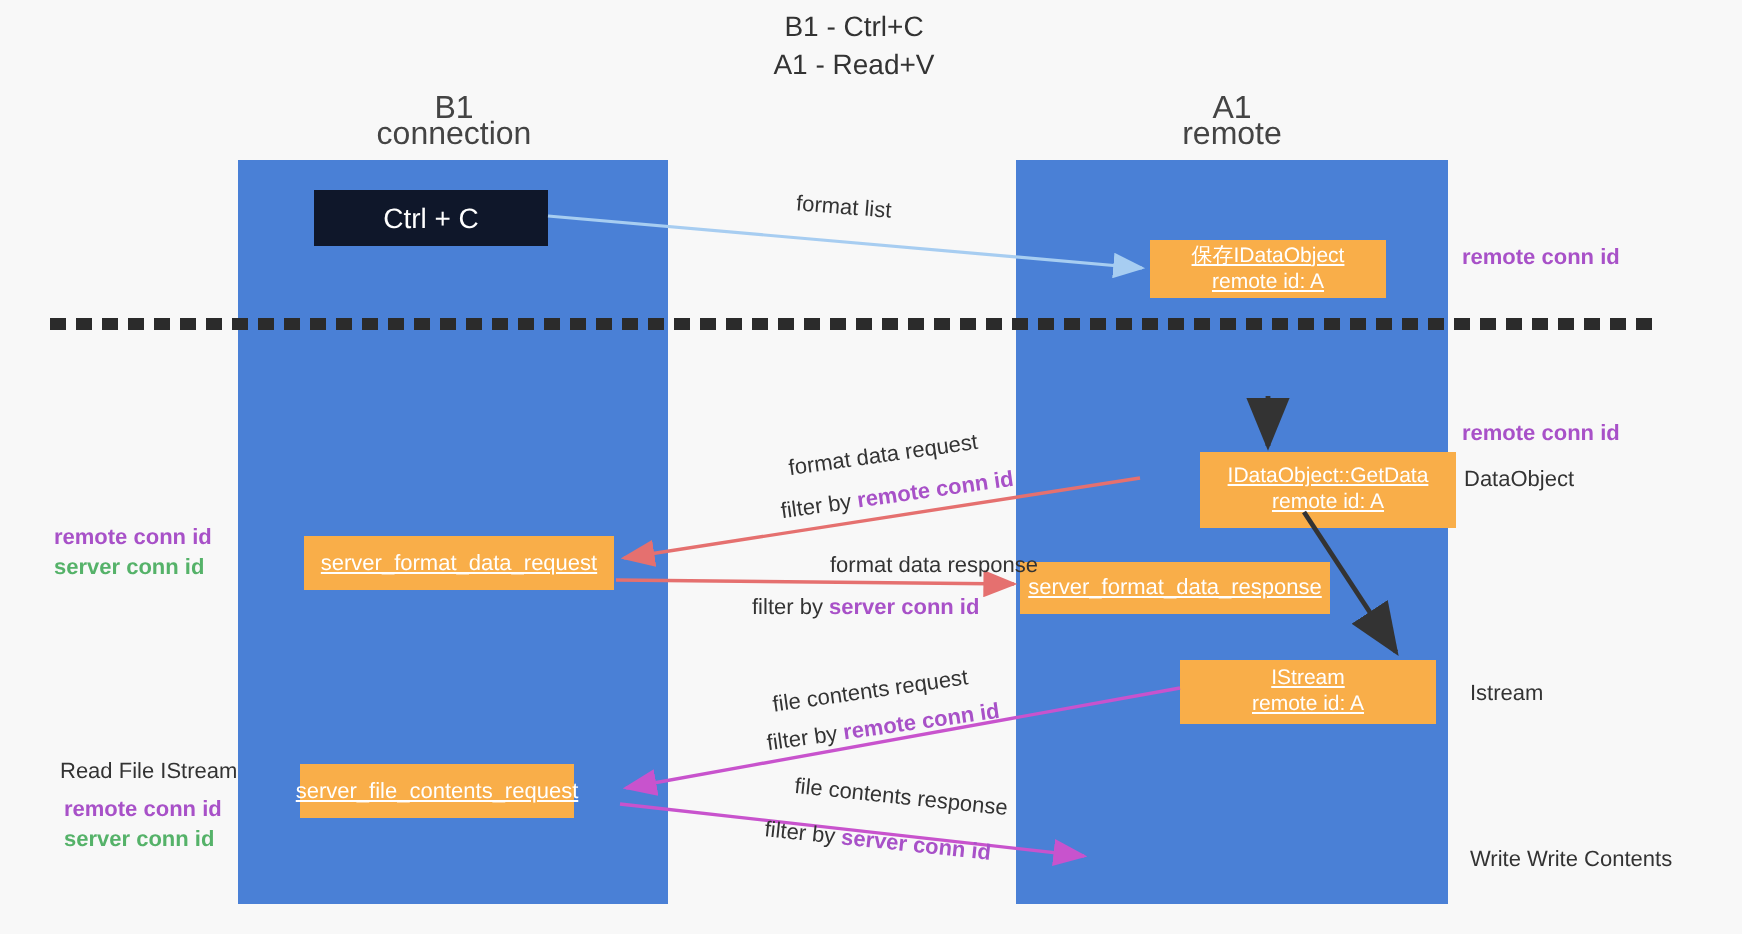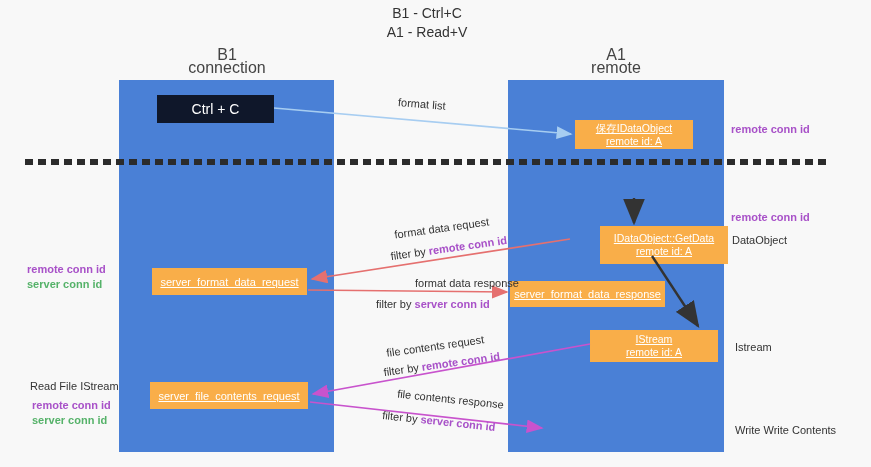--- a/index.html
+++ b/index.html
@@ -61,21 +61,21 @@
 
   <div class="abs node obox" style="left:510px;top:281px;width:155px;height:26px;">
     <span>server_format_data_response</span>
   </div>
 
   <div class="abs node obox" style="left:590px;top:330px;width:128px;height:32px;">
     <span class="l1">IStream</span>
     <span class="l2">remote id: A</span>
   </div>
 
-  <div class="abs node obox" style="left:150px;top:382px;width:158px;height:27px;">
+  <div class="abs node obox" style="left:150px;top:382px;width:137px;height:27px;">
     <span>server_file_contents_request</span>
   </div>
 
 
   <svg class="overlay" width="871" height="467" viewBox="0 0 871 467">
     <defs>
       <marker id="mk-blue" markerWidth="10" markerHeight="8" refX="9" refY="4" orient="auto">
           <path d="M0,0 L10,4 L0,8 Z" fill="#a7cdf1"></path>
         </marker>
       <marker id="mk-black" markerWidth="11" markerHeight="9" refX="10" refY="4.5" orient="auto">

